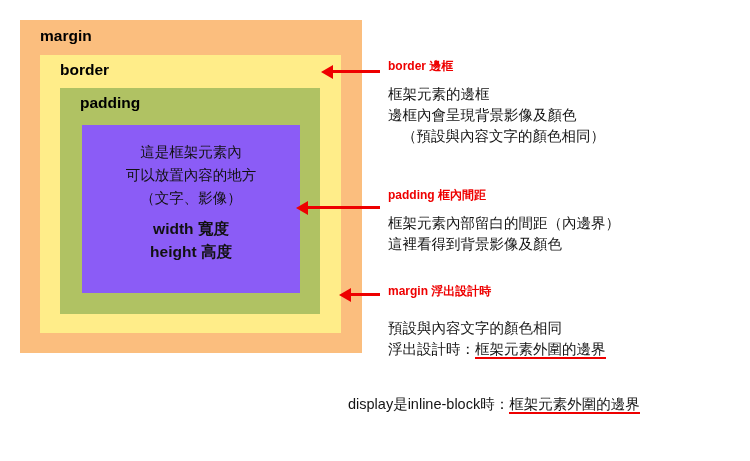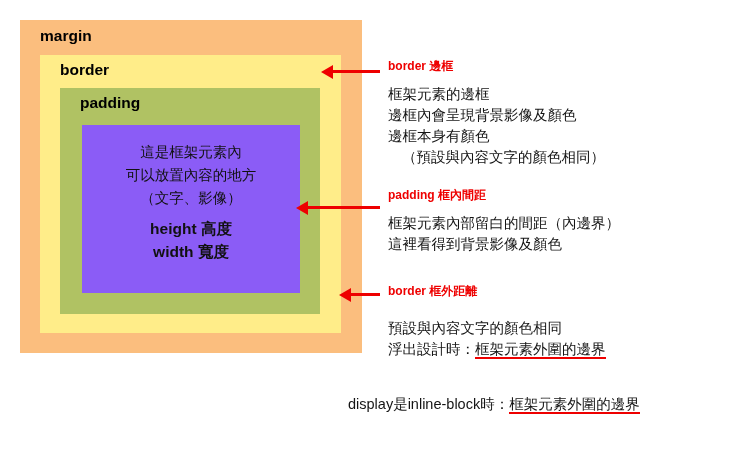--- a/index.html
+++ b/index.html
@@ -161,51 +161,50 @@
   <div class="layer layer-padding">
     <span class="layer-label label-padding">padding</span>
   </div>
 
   <div class="layer layer-content">
     <div class="content-text">
       <div>這是框架元素內</div>
       <div>可以放置內容的地方</div>
       <div>（文字、影像）</div>
       <div class="content-spacer"></div>
+      <div class="dim">width 寬度</div>
       <div class="dim">height 高度</div>
-      <div class="dim">width 寬度</div>
     </div>
   </div>
 
 </div>
 
 <div class="arrow" id="arrow-border"></div>
 <div class="arrow" id="arrow-padding"></div>
 <div class="arrow" id="arrow-margin"></div>
 
 <div class="annotation" id="ann-border">
   <p class="ann-heading">border 邊框</p>
   <div class="ann-body-wrap">
     <p class="ann-body">框架元素的邊框</p>
     <p class="ann-body">邊框內會呈現背景影像及顏色</p>
-    <p class="ann-body">邊框本身有顏色</p>
     <p class="ann-body indent">（預設與內容文字的顏色相同）</p>
   </div>
 </div>
 
 <div class="annotation" id="ann-padding">
   <p class="ann-heading">padding 框內間距</p>
   <div class="ann-body-wrap">
     <p class="ann-body">框架元素內部留白的間距（內邊界）</p>
     <p class="ann-body">這裡看得到背景影像及顏色</p>
   </div>
 </div>
 
 <div class="annotation" id="ann-margin">
-  <p class="ann-heading">border 框外距離</p>
+  <p class="ann-heading">margin 浮出設計時</p>
   <div class="ann-body-wrap">
     <p class="ann-body">預設與內容文字的顏色相同</p>
     <p class="ann-body"><span>浮出設計時：</span><span class="u">框架元素外圍的邊界</span></p>
   </div>
 </div>
 
 <div class="annotation-wide">
   <p class="ann-body"><span>display是inline-block時：</span><span class="u">框架元素外圍的邊界</span></p>
 </div>
 

